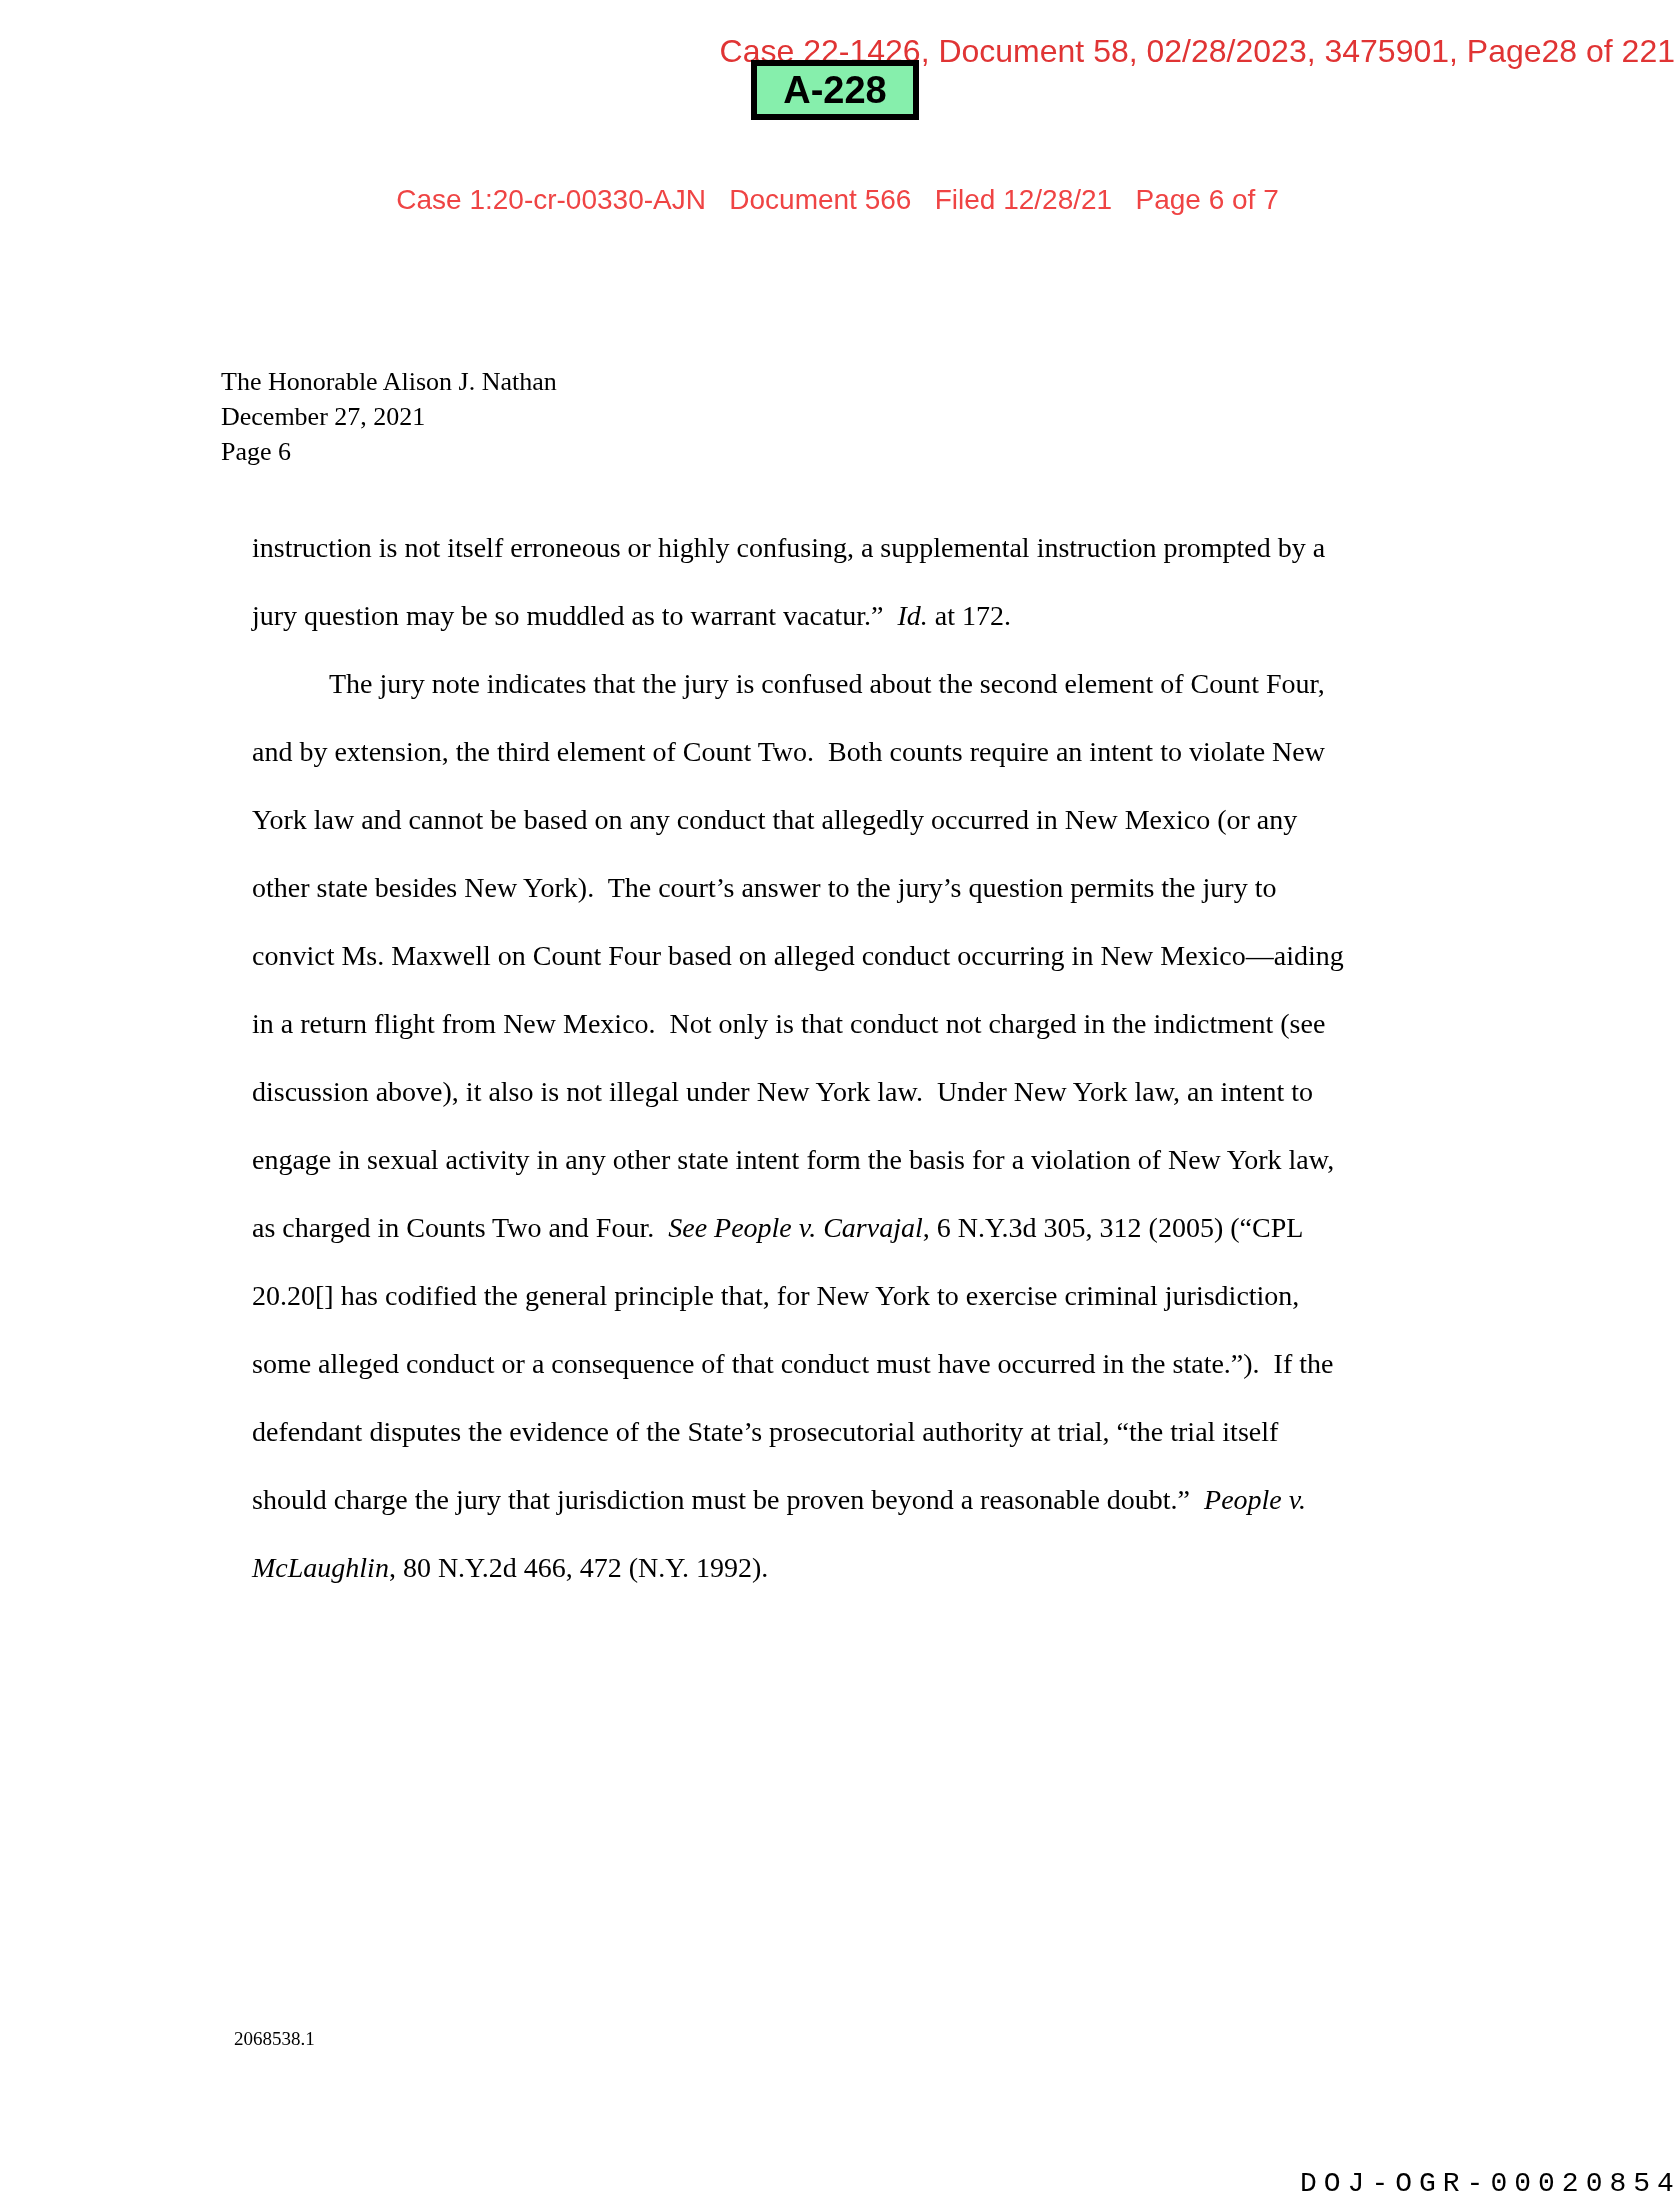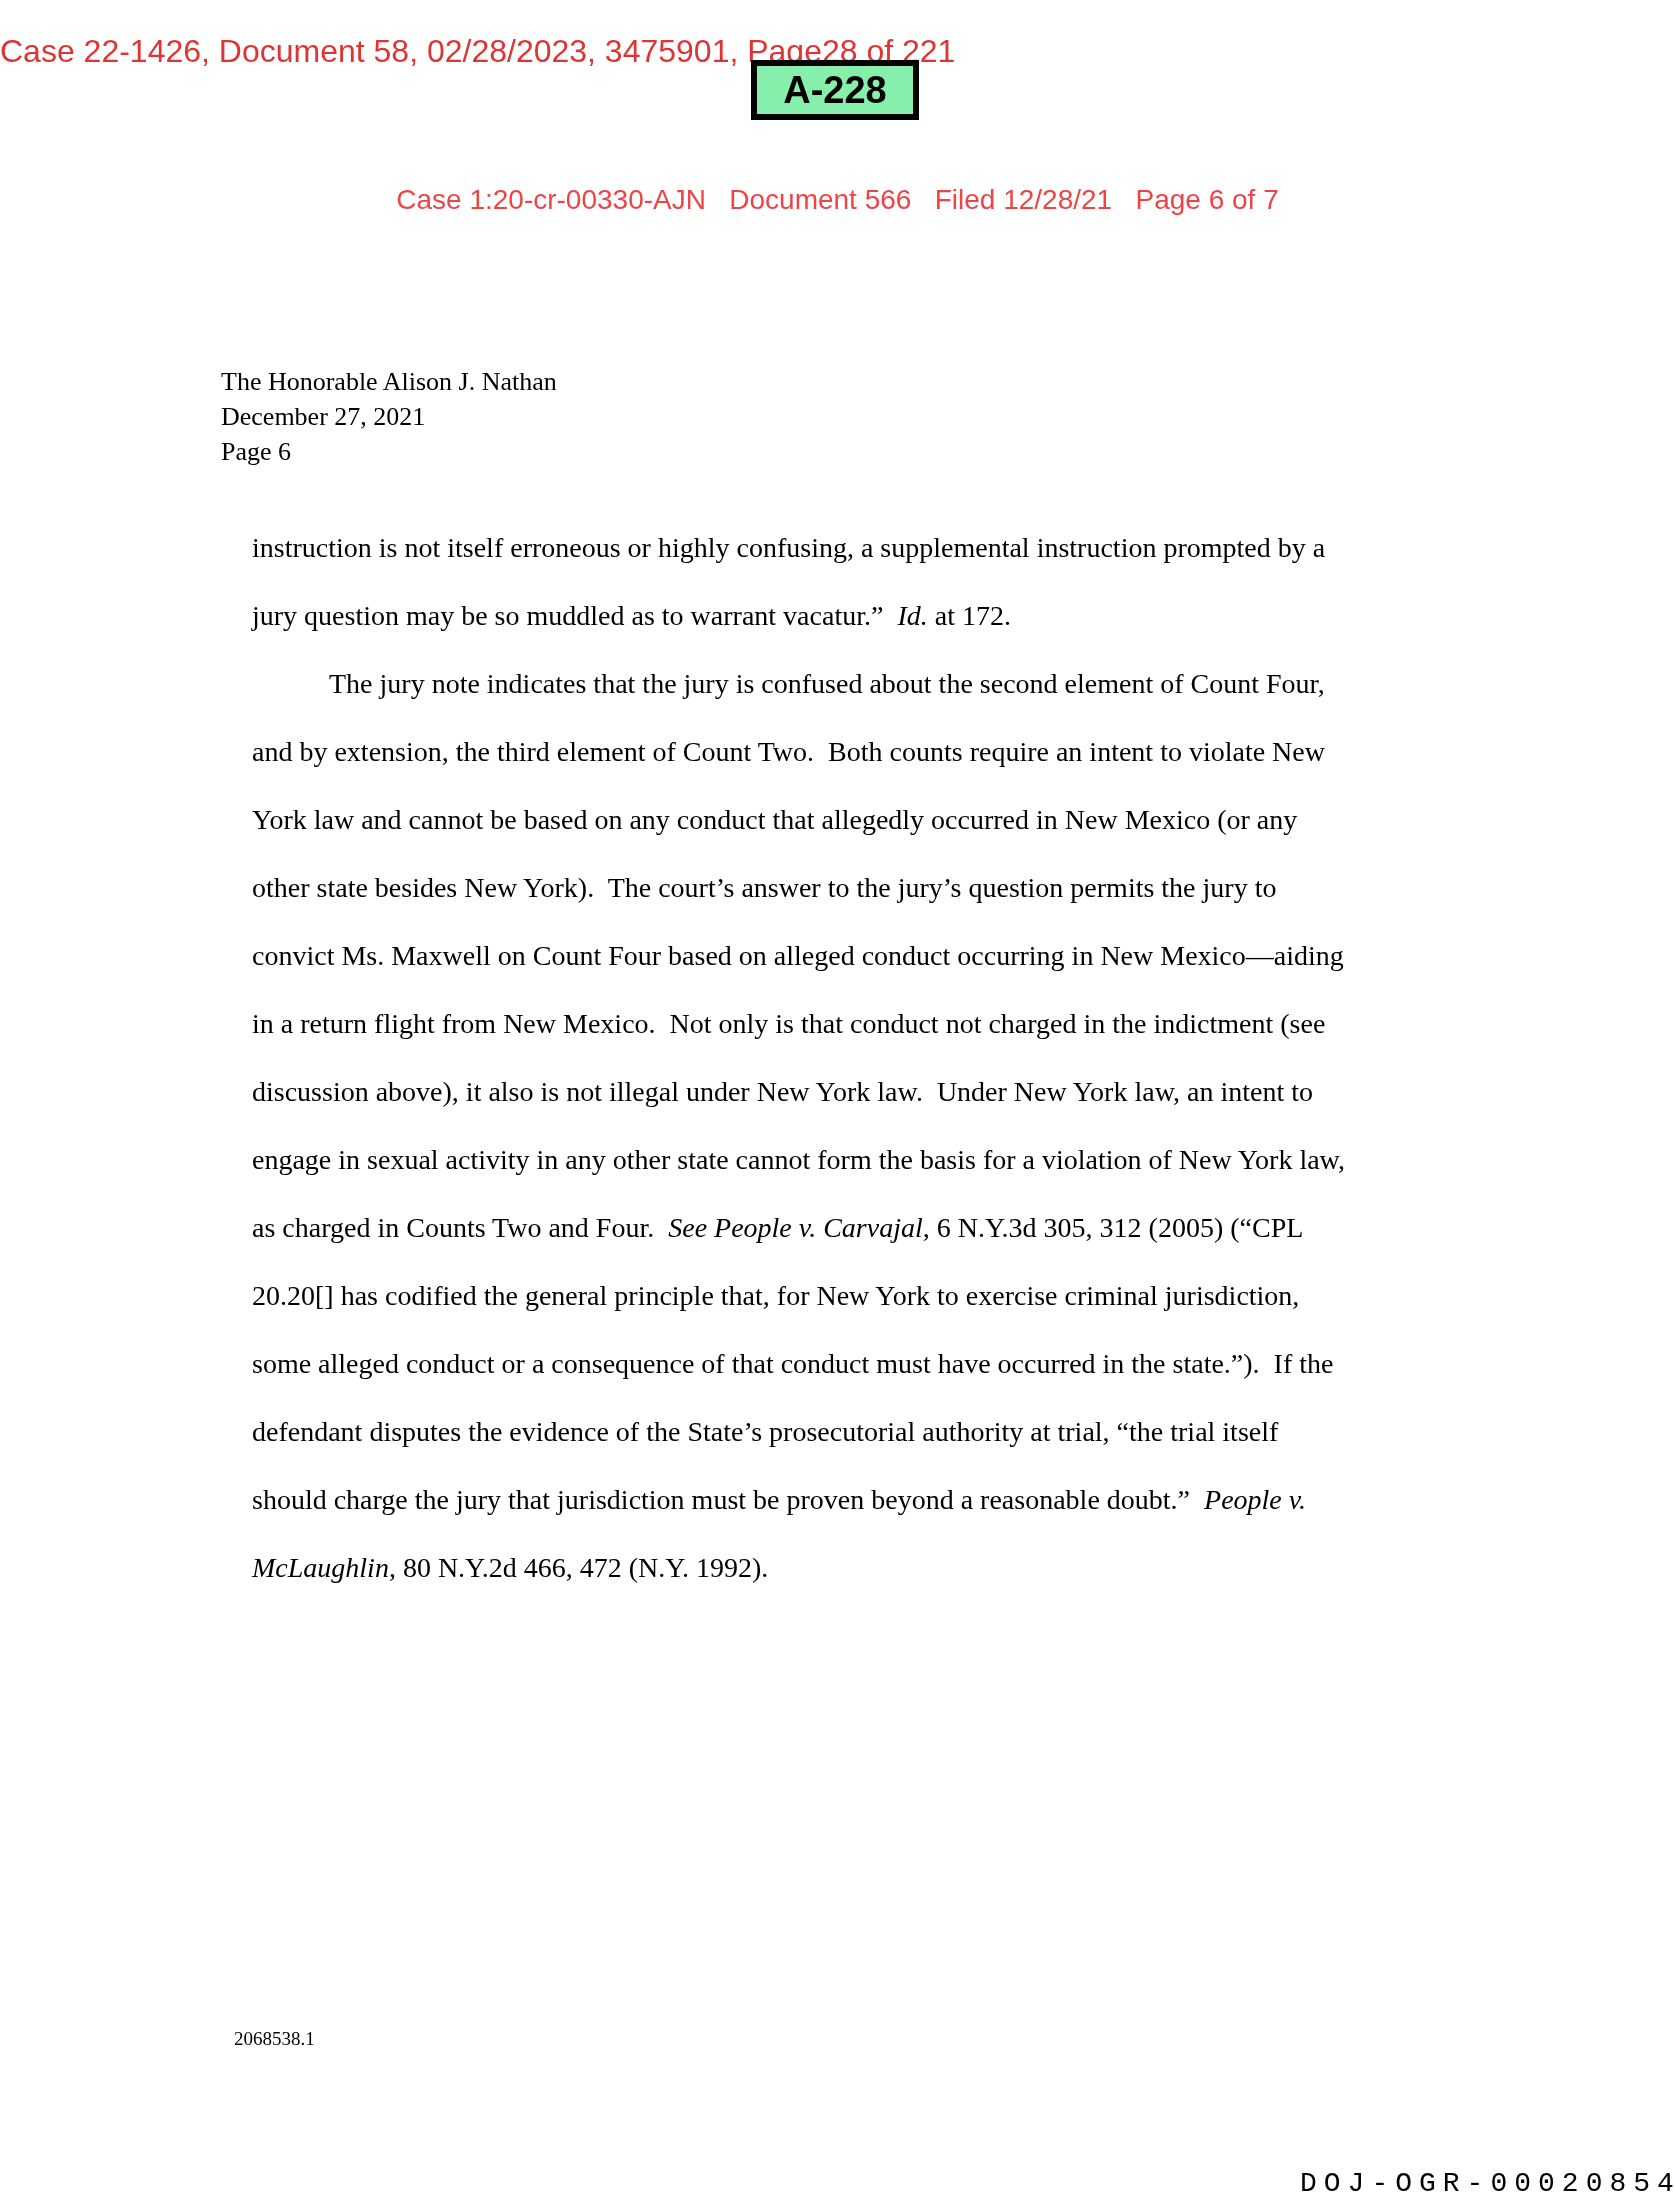--- a/index.html
+++ b/index.html
@@ -11,21 +11,21 @@
     background: #ffffff;
     overflow: hidden;
     font-family: "Liberation Serif", serif;
     color: #000000;
   }
   .stamp-line {
     position: absolute;
     top: 35px;
     left: 0;
     width: 100%;
-    text-align: left;
+    text-align: right;
     font-family: "Liberation Sans", sans-serif;
     font-size: 32px;
     line-height: 1;
     white-space: pre;
     z-index: 1;
   }
   .appendix-box {
     position: absolute;
     top: 60px;
     left: 751px;
@@ -109,21 +109,21 @@
   <div class="body-text">
       <div class="line"><span>instruction is not itself erroneous or highly confusing, a supplemental instruction prompted by a</span></div>
       <div class="line"><span>jury question may be so muddled as to warrant vacatur.”  </span><i>Id.</i><span> at 172.</span></div>
       <div class="line indent"><span>The jury note indicates that the jury is confused about the second element of Count Four,</span></div>
       <div class="line"><span>and by extension, the third element of Count Two.  Both counts require an intent to violate New</span></div>
       <div class="line"><span>York law and cannot be based on any conduct that allegedly occurred in New Mexico (or any</span></div>
       <div class="line"><span>other state besides New York).  The court’s answer to the jury’s question permits the jury to</span></div>
       <div class="line"><span>convict Ms. Maxwell on Count Four based on alleged conduct occurring in New Mexico—aiding</span></div>
       <div class="line"><span>in a return flight from New Mexico.  Not only is that conduct not charged in the indictment (see</span></div>
       <div class="line"><span>discussion above), it also is not illegal under New York law.  Under New York law, an intent to</span></div>
-      <div class="line"><span>engage in sexual activity in any other state cannot form the basis for a violation of New York law,</span></div>
+      <div class="line"><span>engage in sexual activity in any other state intent form the basis for a violation of New York law,</span></div>
       <div class="line"><span>as charged in Counts Two and Four.  </span><i>See People v. Carvajal</i><span>, 6 N.Y.3d 305, 312 (2005) (“CPL</span></div>
       <div class="line"><span>20.20[] has codified the general principle that, for New York to exercise criminal jurisdiction,</span></div>
       <div class="line"><span>some alleged conduct or a consequence of that conduct must have occurred in the state.”).  If the</span></div>
       <div class="line"><span>defendant disputes the evidence of the State’s prosecutorial authority at trial, “the trial itself</span></div>
       <div class="line"><span>should charge the jury that jurisdiction must be proven beyond a reasonable doubt.”  </span><i>People v.</i></div>
       <div class="line"><i>McLaughlin</i><span>, 80 N.Y.2d 466, 472 (N.Y. 1992).</span></div>
     </div>
 
   <div class="doc-number">2068538.1</div>
 

